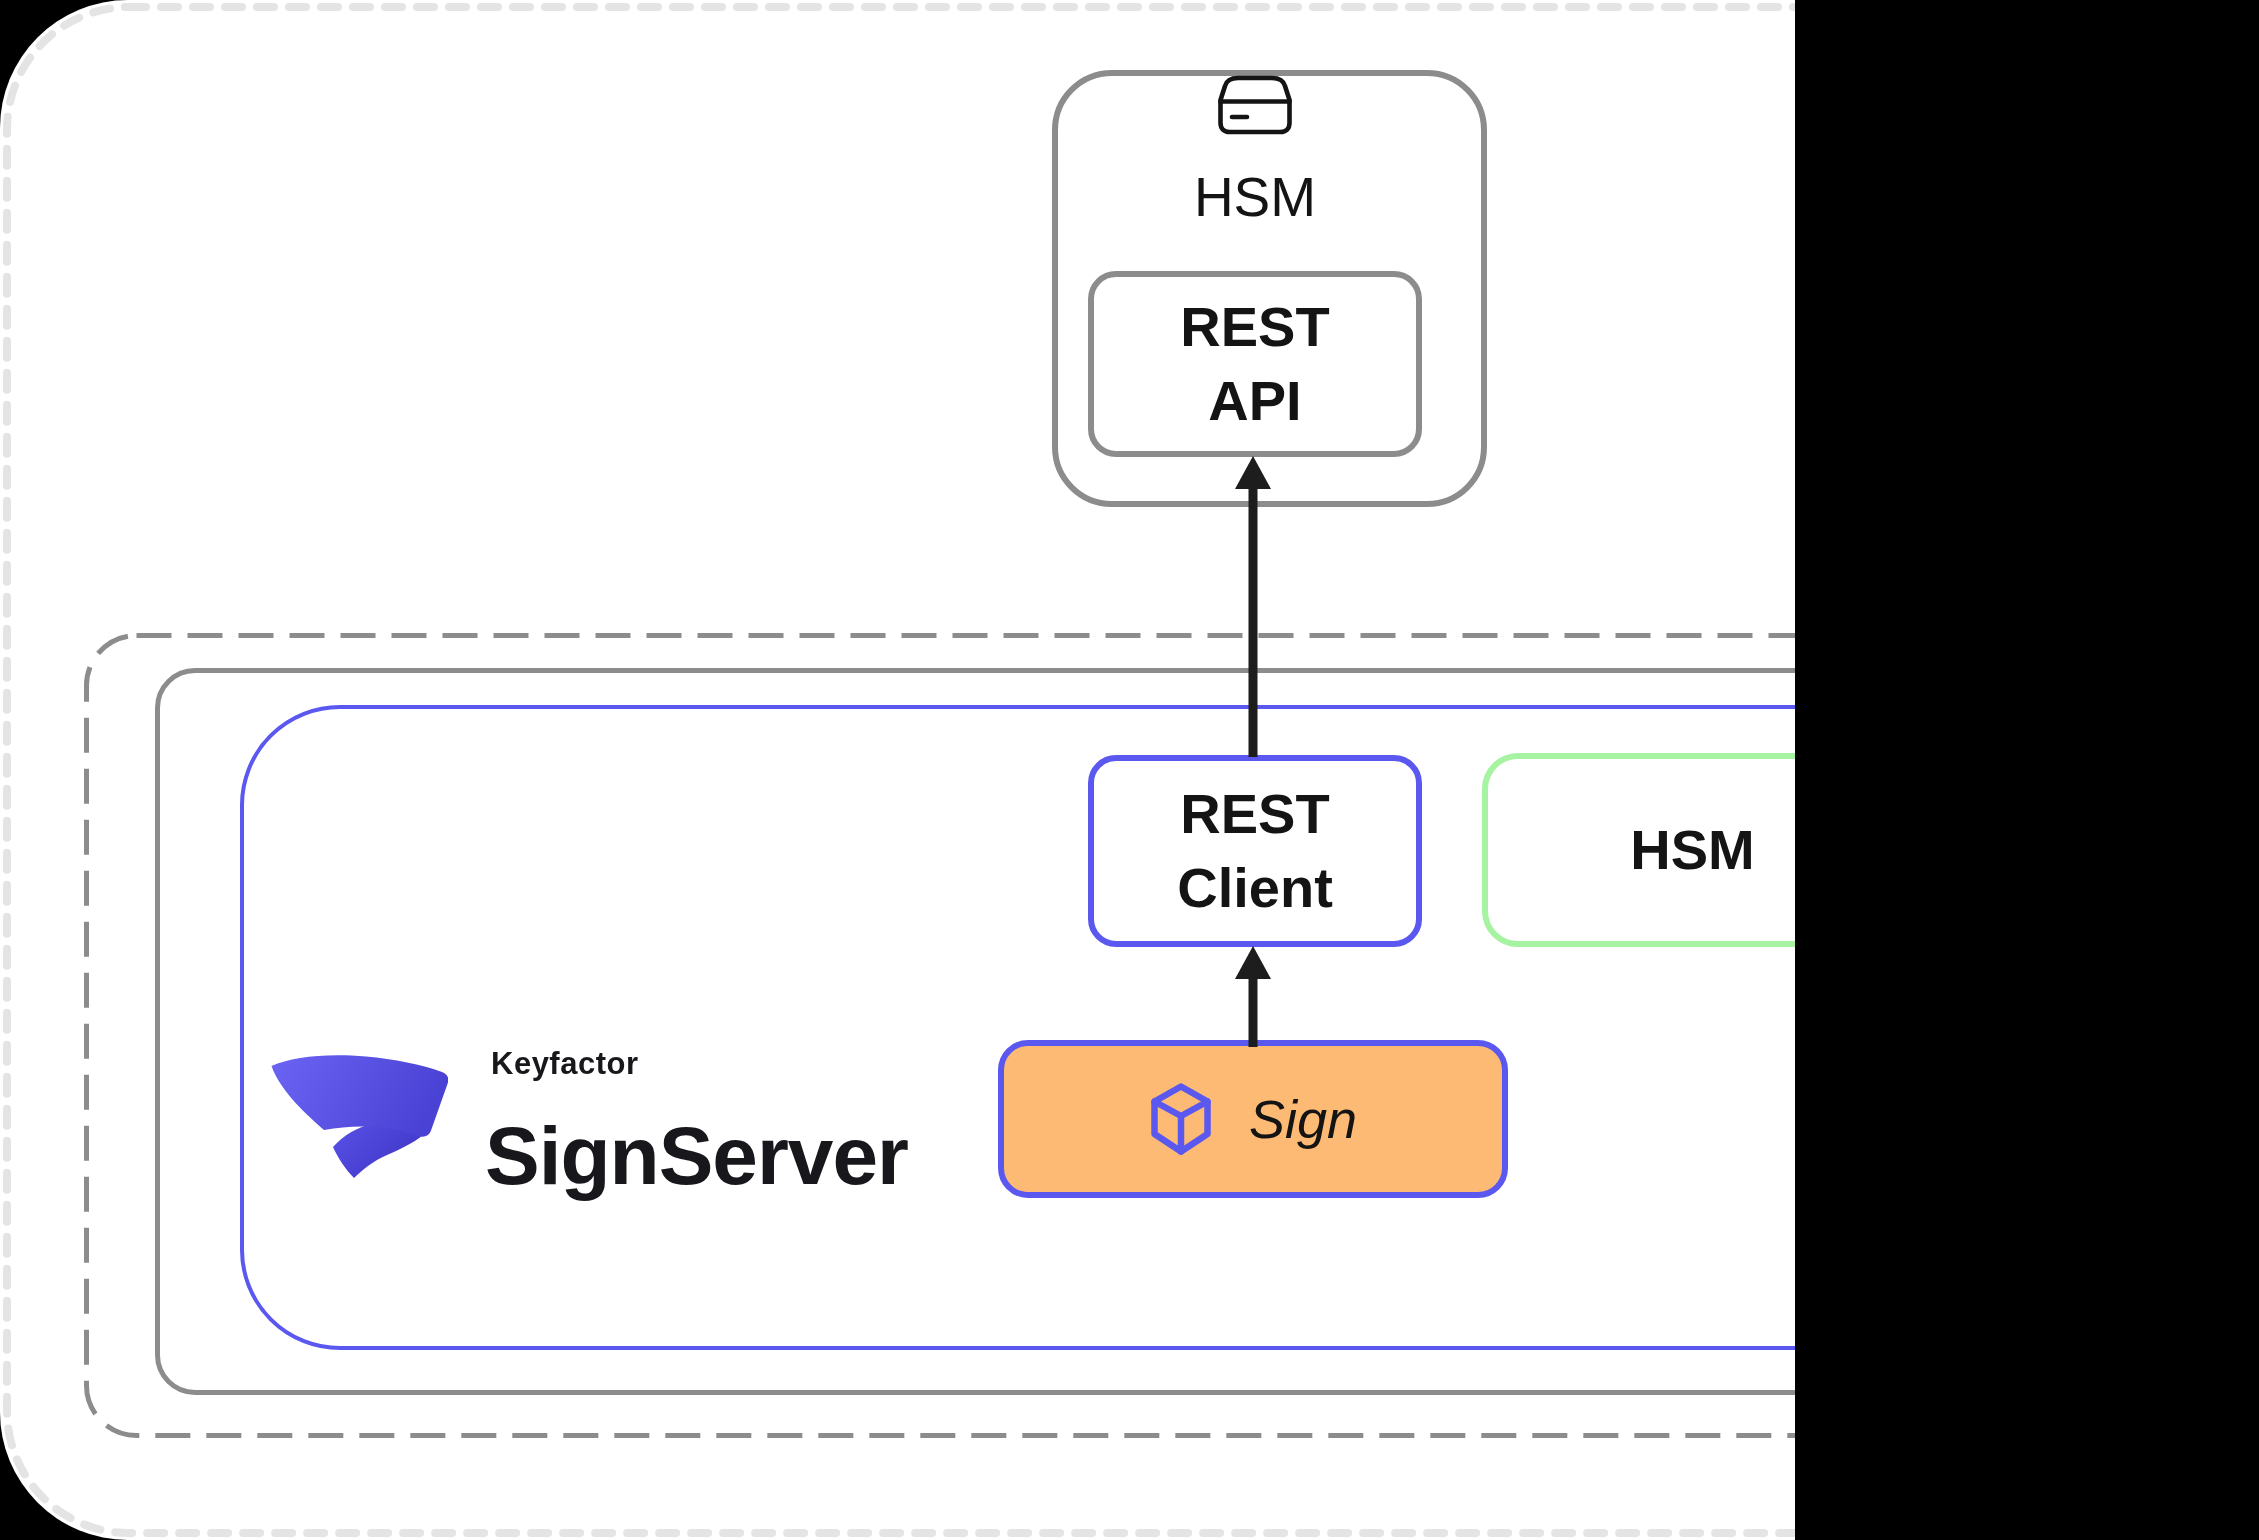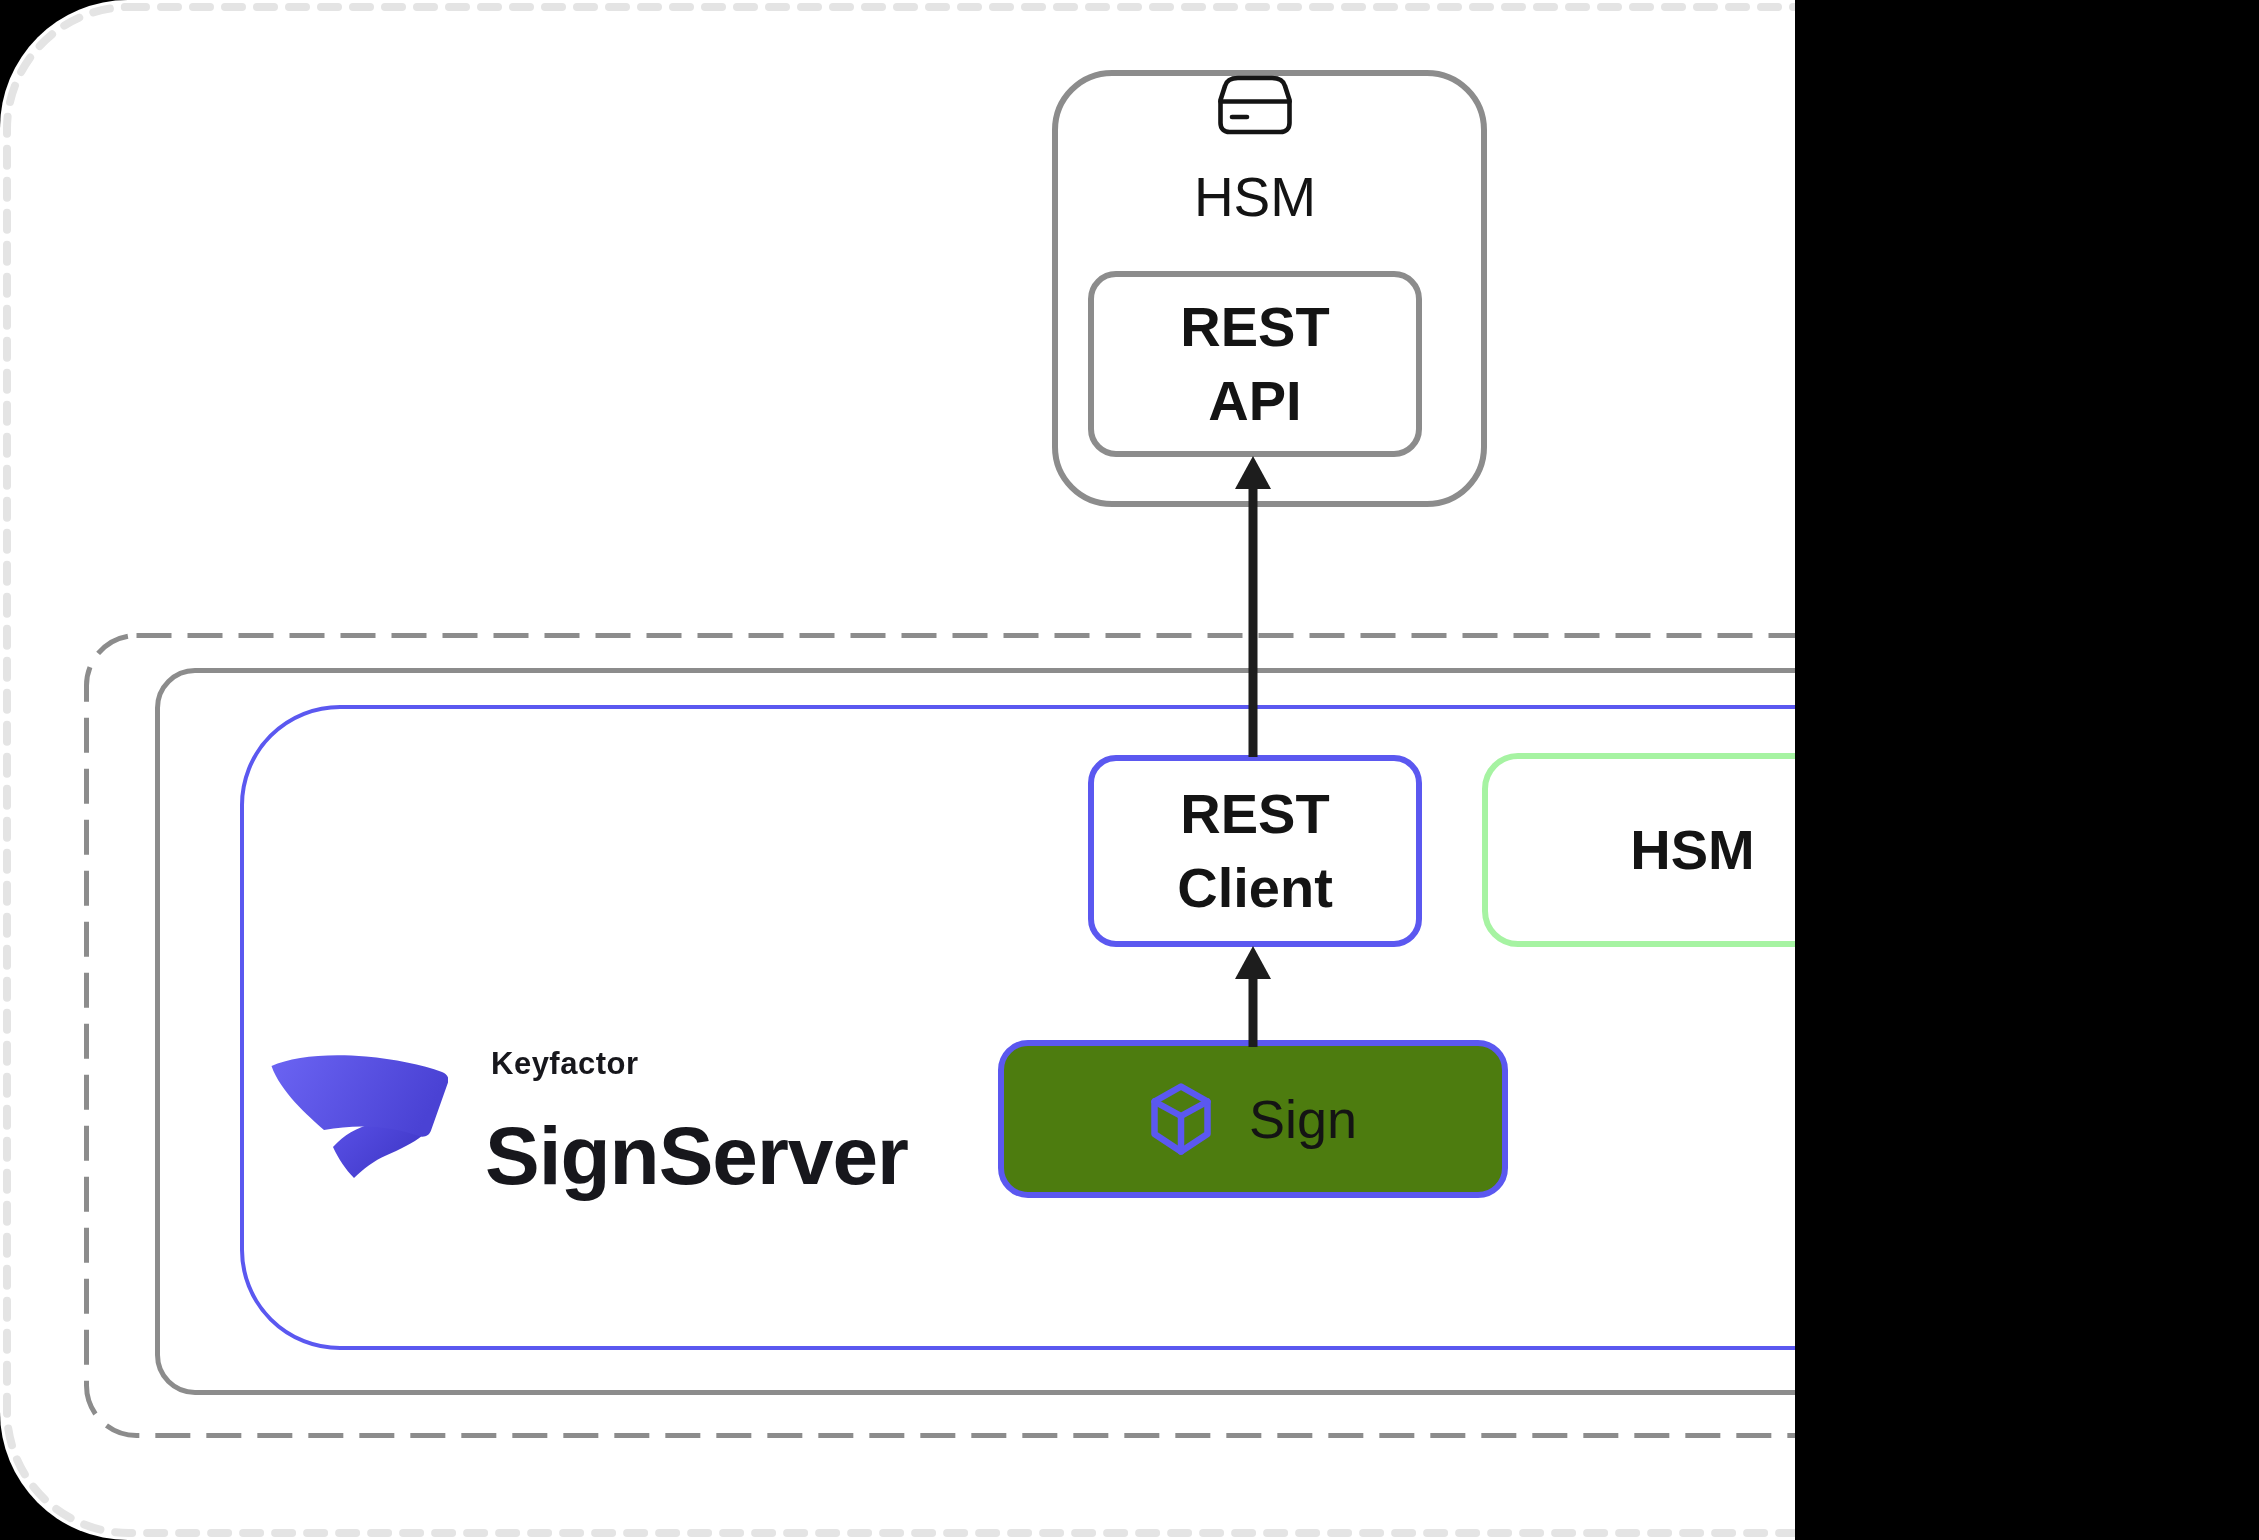--- a/index.html
+++ b/index.html
@@ -40,22 +40,22 @@
     letter-spacing:-1px;color:#17171c;margin-top:24px;}
 
   
   .rest-client-box{left:1088px;top:755px;width:334px;height:192px;
     border:6px solid var(--accent-blue,#5b58f0);border-radius:28px;background:#fff;
     display:flex;flex-direction:column;justify-content:center;align-items:center;}
   .hsm-config-box{left:1482px;top:753px;width:421px;height:194px;
     border:6px solid var(--mint-green,#a6f3a2);border-radius:36px;background:#fff;
     display:flex;flex-direction:column;justify-content:center;align-items:center;}
   .sign-box{left:998px;top:1040px;width:510px;height:158px;
-    border:6px solid var(--accent-blue,#5b58f0);border-radius:30px;background:#4d7c0f;
-    display:flex;flex-direction:row;justify-content:center;align-items:center;gap:36px;}
+    border:6px solid var(--accent-blue,#5b58f0);border-radius:30px;background:#fdba74;
+    display:flex;flex-direction:row;justify-content:center;align-items:center;gap:36px;font-style:italic;}
   .sign-label{font-size:54px;font-weight:400;line-height:60px;}
   .cube-icon{width:64px;height:74px;flex:0 0 auto;}
 
   .arrow-svg{pointer-events:none;}
   .arrow-1{left:1216px;top:940px;width:74px;height:110px;}
   .arrow-2{left:1216px;top:450px;width:74px;height:312px;}
 </style>
 </head>
 <body>
 

